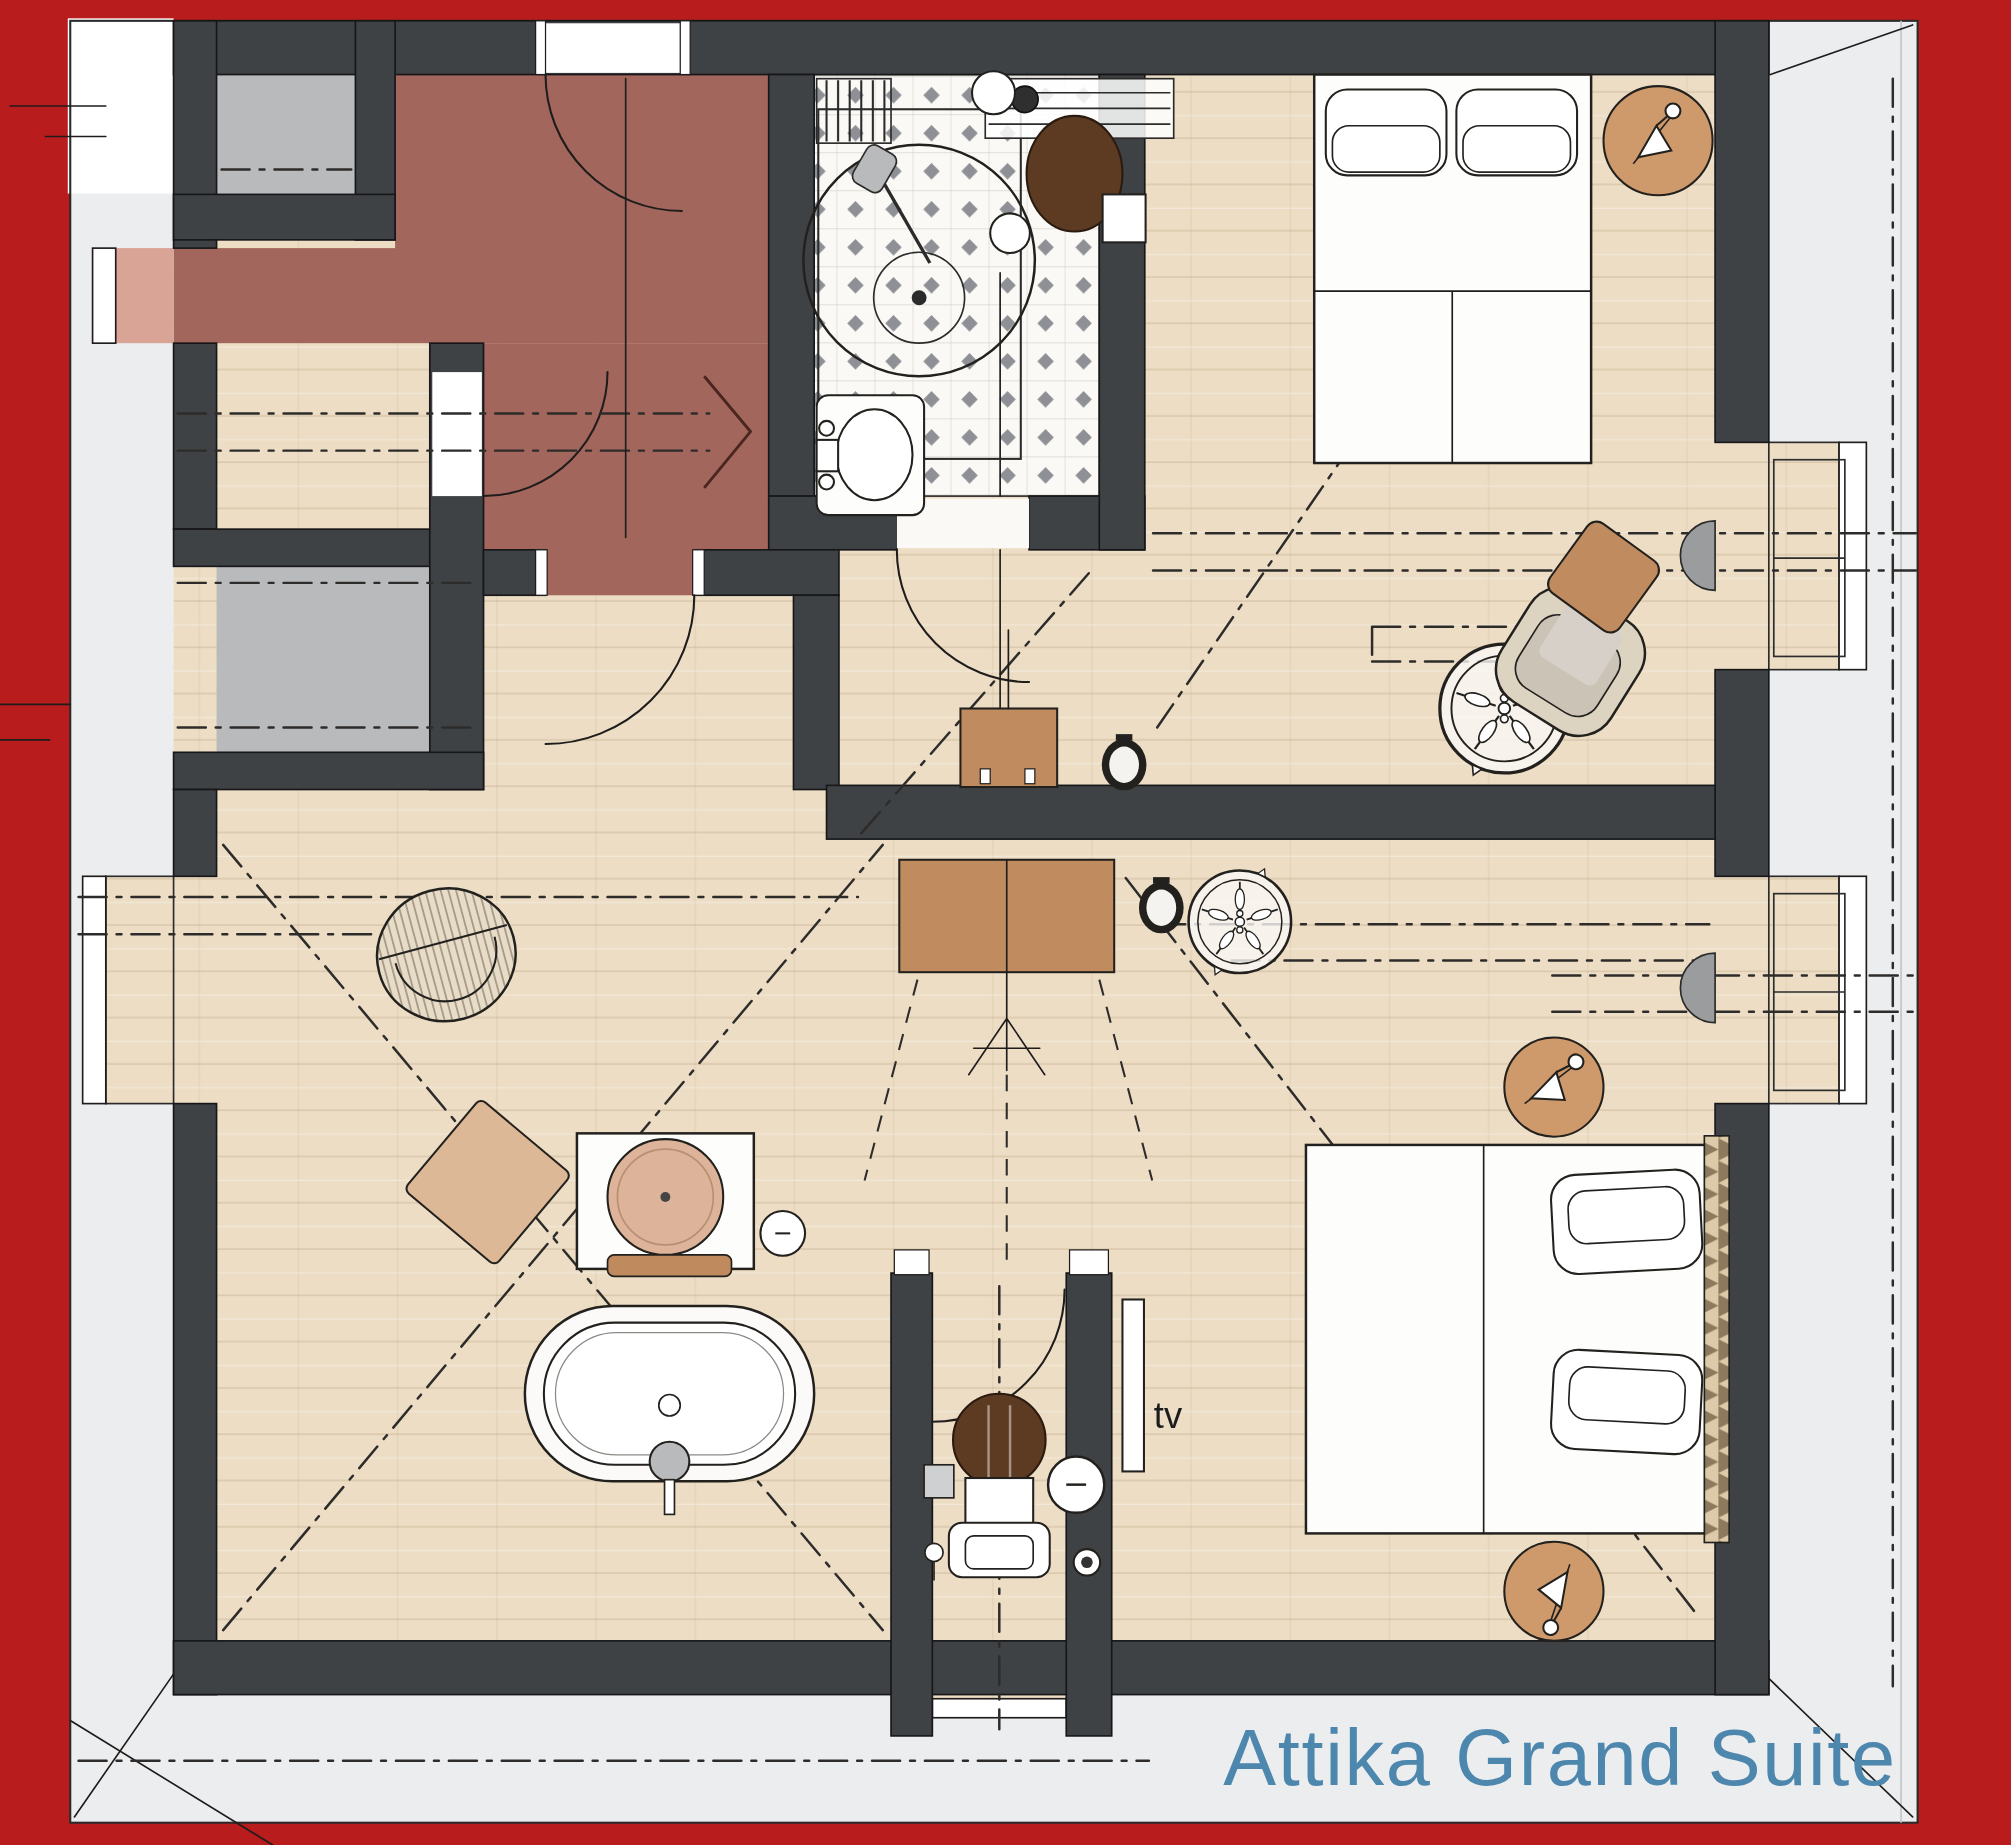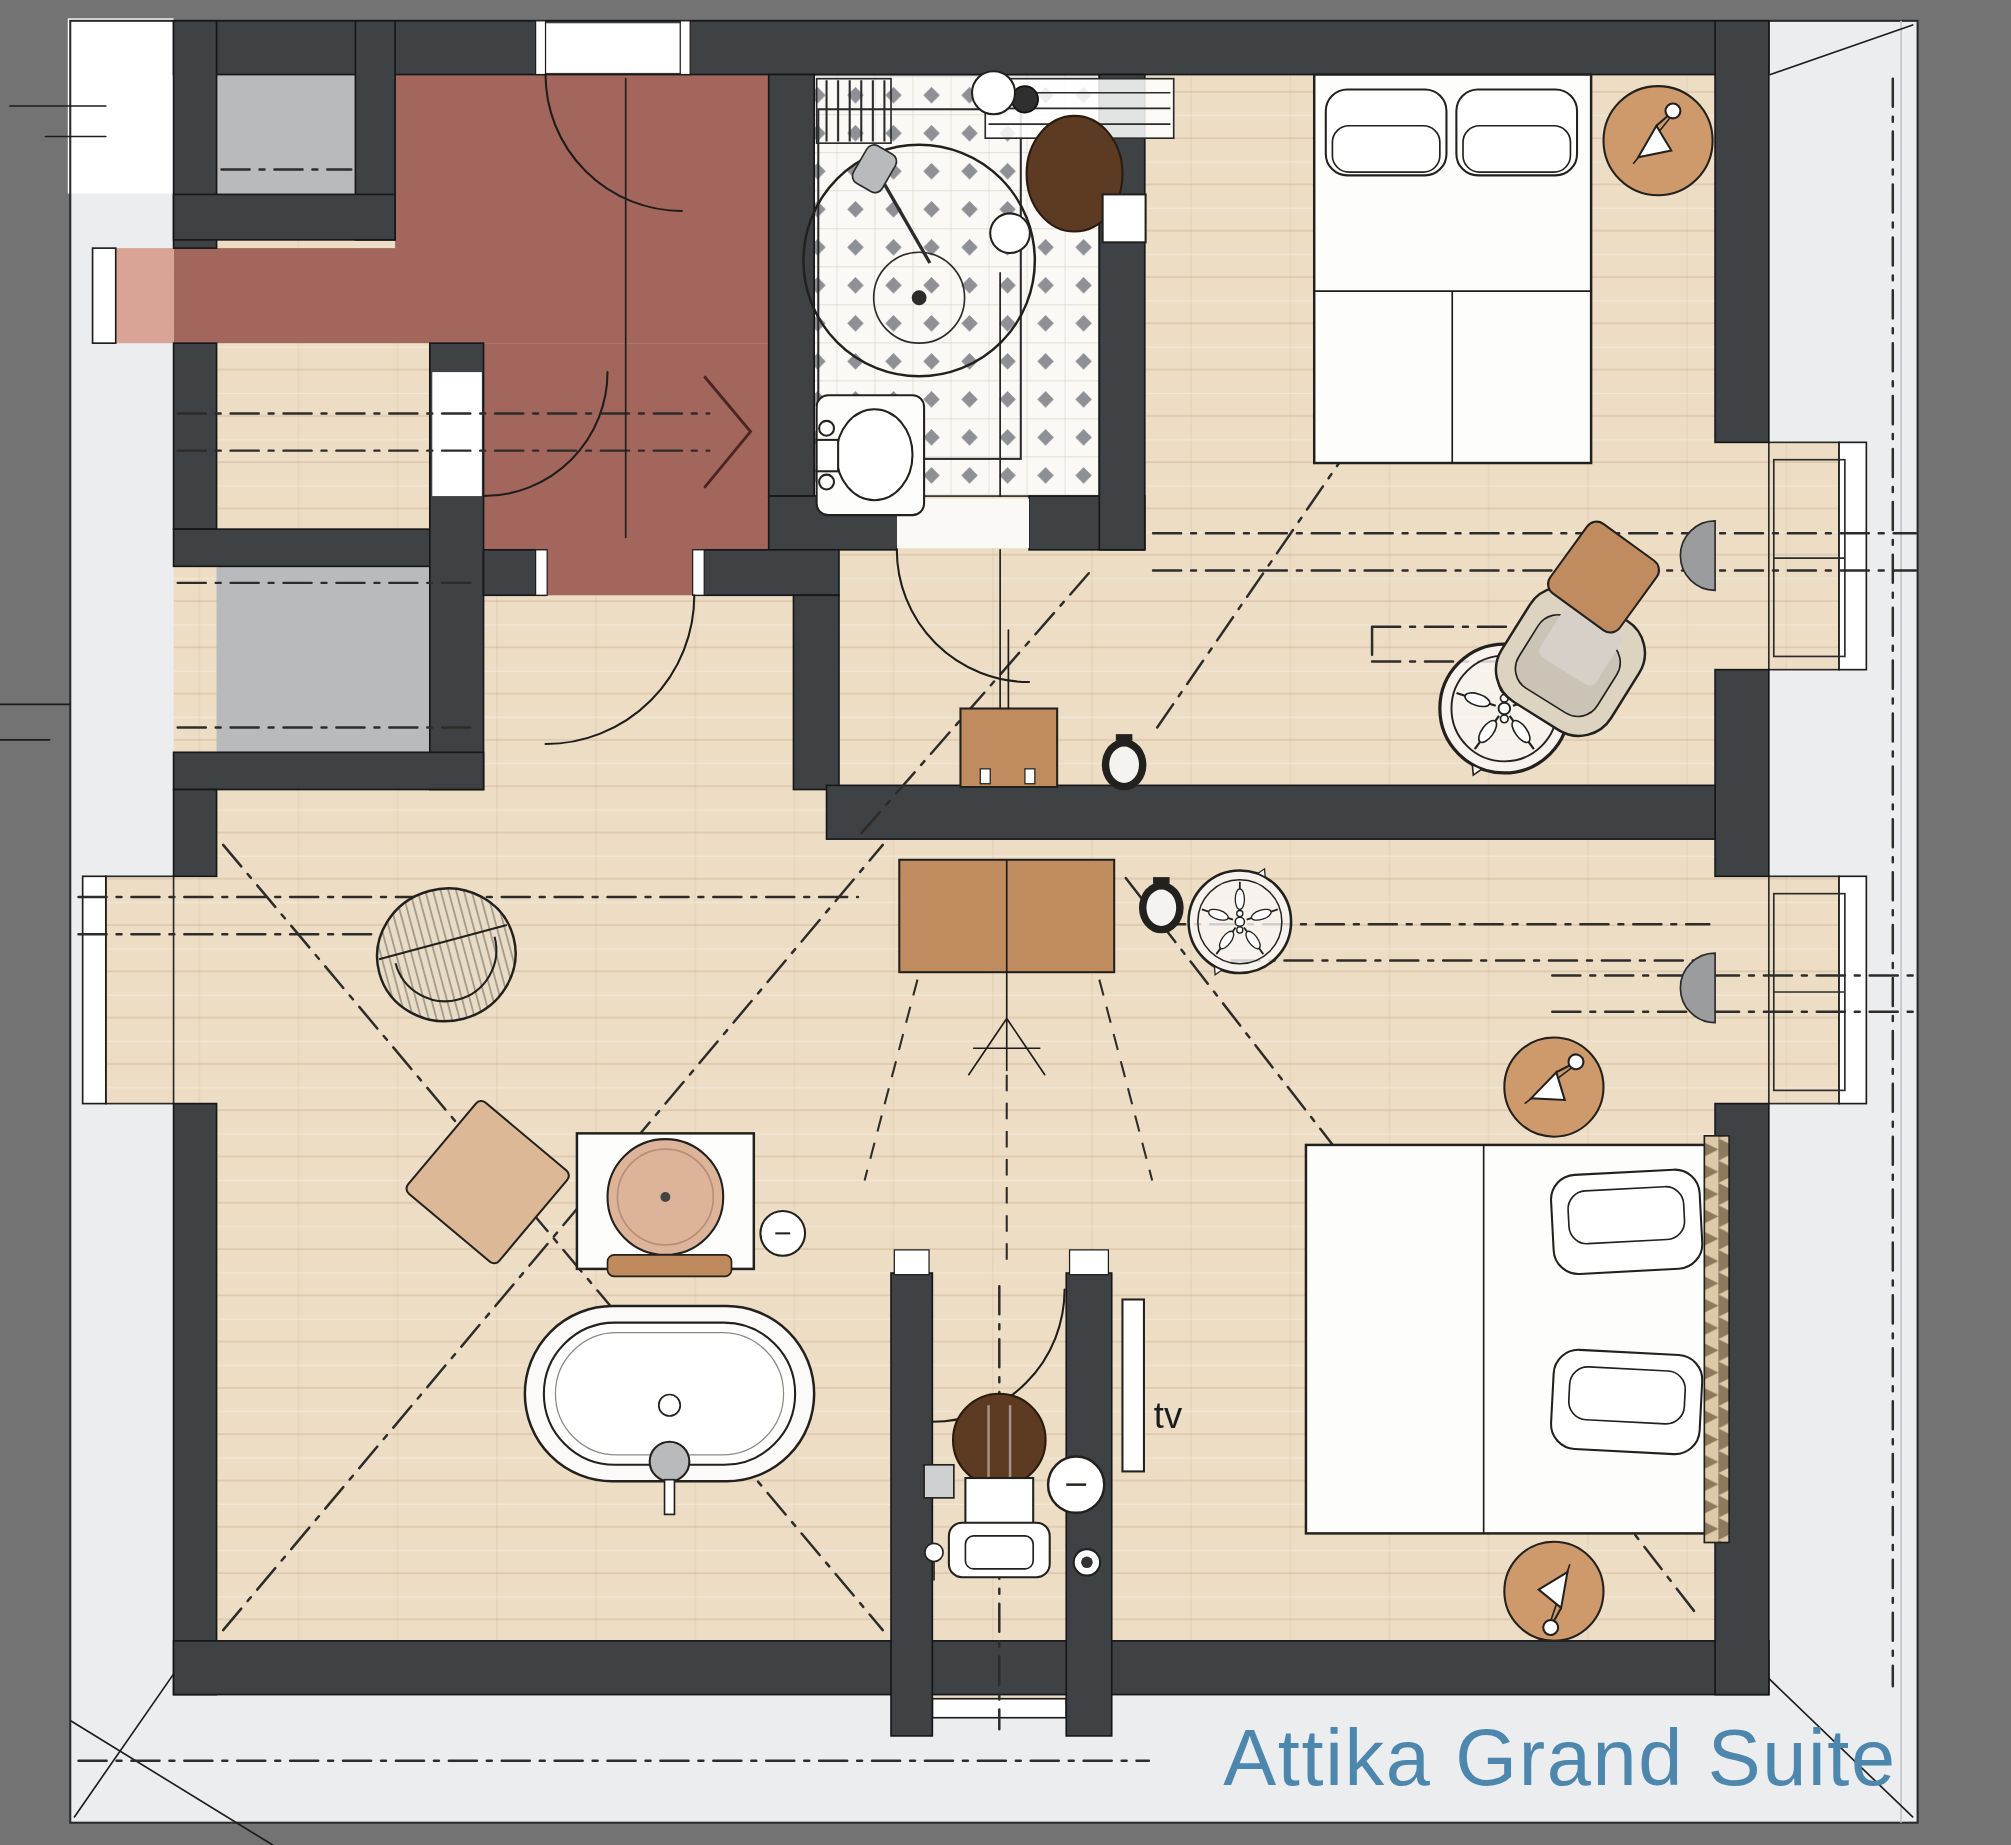--- a/index.html
+++ b/index.html
@@ -1,16 +1,16 @@
 <!DOCTYPE html>
 <html style="font-size:13.2px"><head>
 <meta charset="utf-8">
 <style>
   html,body{margin:0;padding:0;background:#ffffff;}
-  .canvas{position:relative;width:2011px;height:1846px;background:#737373;overflow:hidden;
+  .canvas{position:relative;width:2011px;height:1846px;background:#b91c1c;overflow:hidden;
           font-family:"Liberation Sans", sans-serif;}
   svg{position:absolute;left:0;top:0;}
   .wall{fill:#3f4244;stroke:#17171a;stroke-width:2px;}
   .thin{fill:none;stroke:#1f1d1b;stroke-width:2.5px;stroke-linecap:round;}
   .thin2{fill:none;stroke:#1f1d1b;stroke-width:2px;stroke-linecap:round;}
   .dd{fill:none;stroke:#2e2c2a;stroke-width:3px;stroke-dasharray:34 12 6 12;stroke-linecap:round;}
   .dash2{fill:none;stroke:#2e2c2a;stroke-width:2.5px;stroke-dasharray:20 14;}
   .white{fill:#ffffff;}
   text.brand{font-family:"Liberation Sans", sans-serif;font-weight:400;}
 </style>

